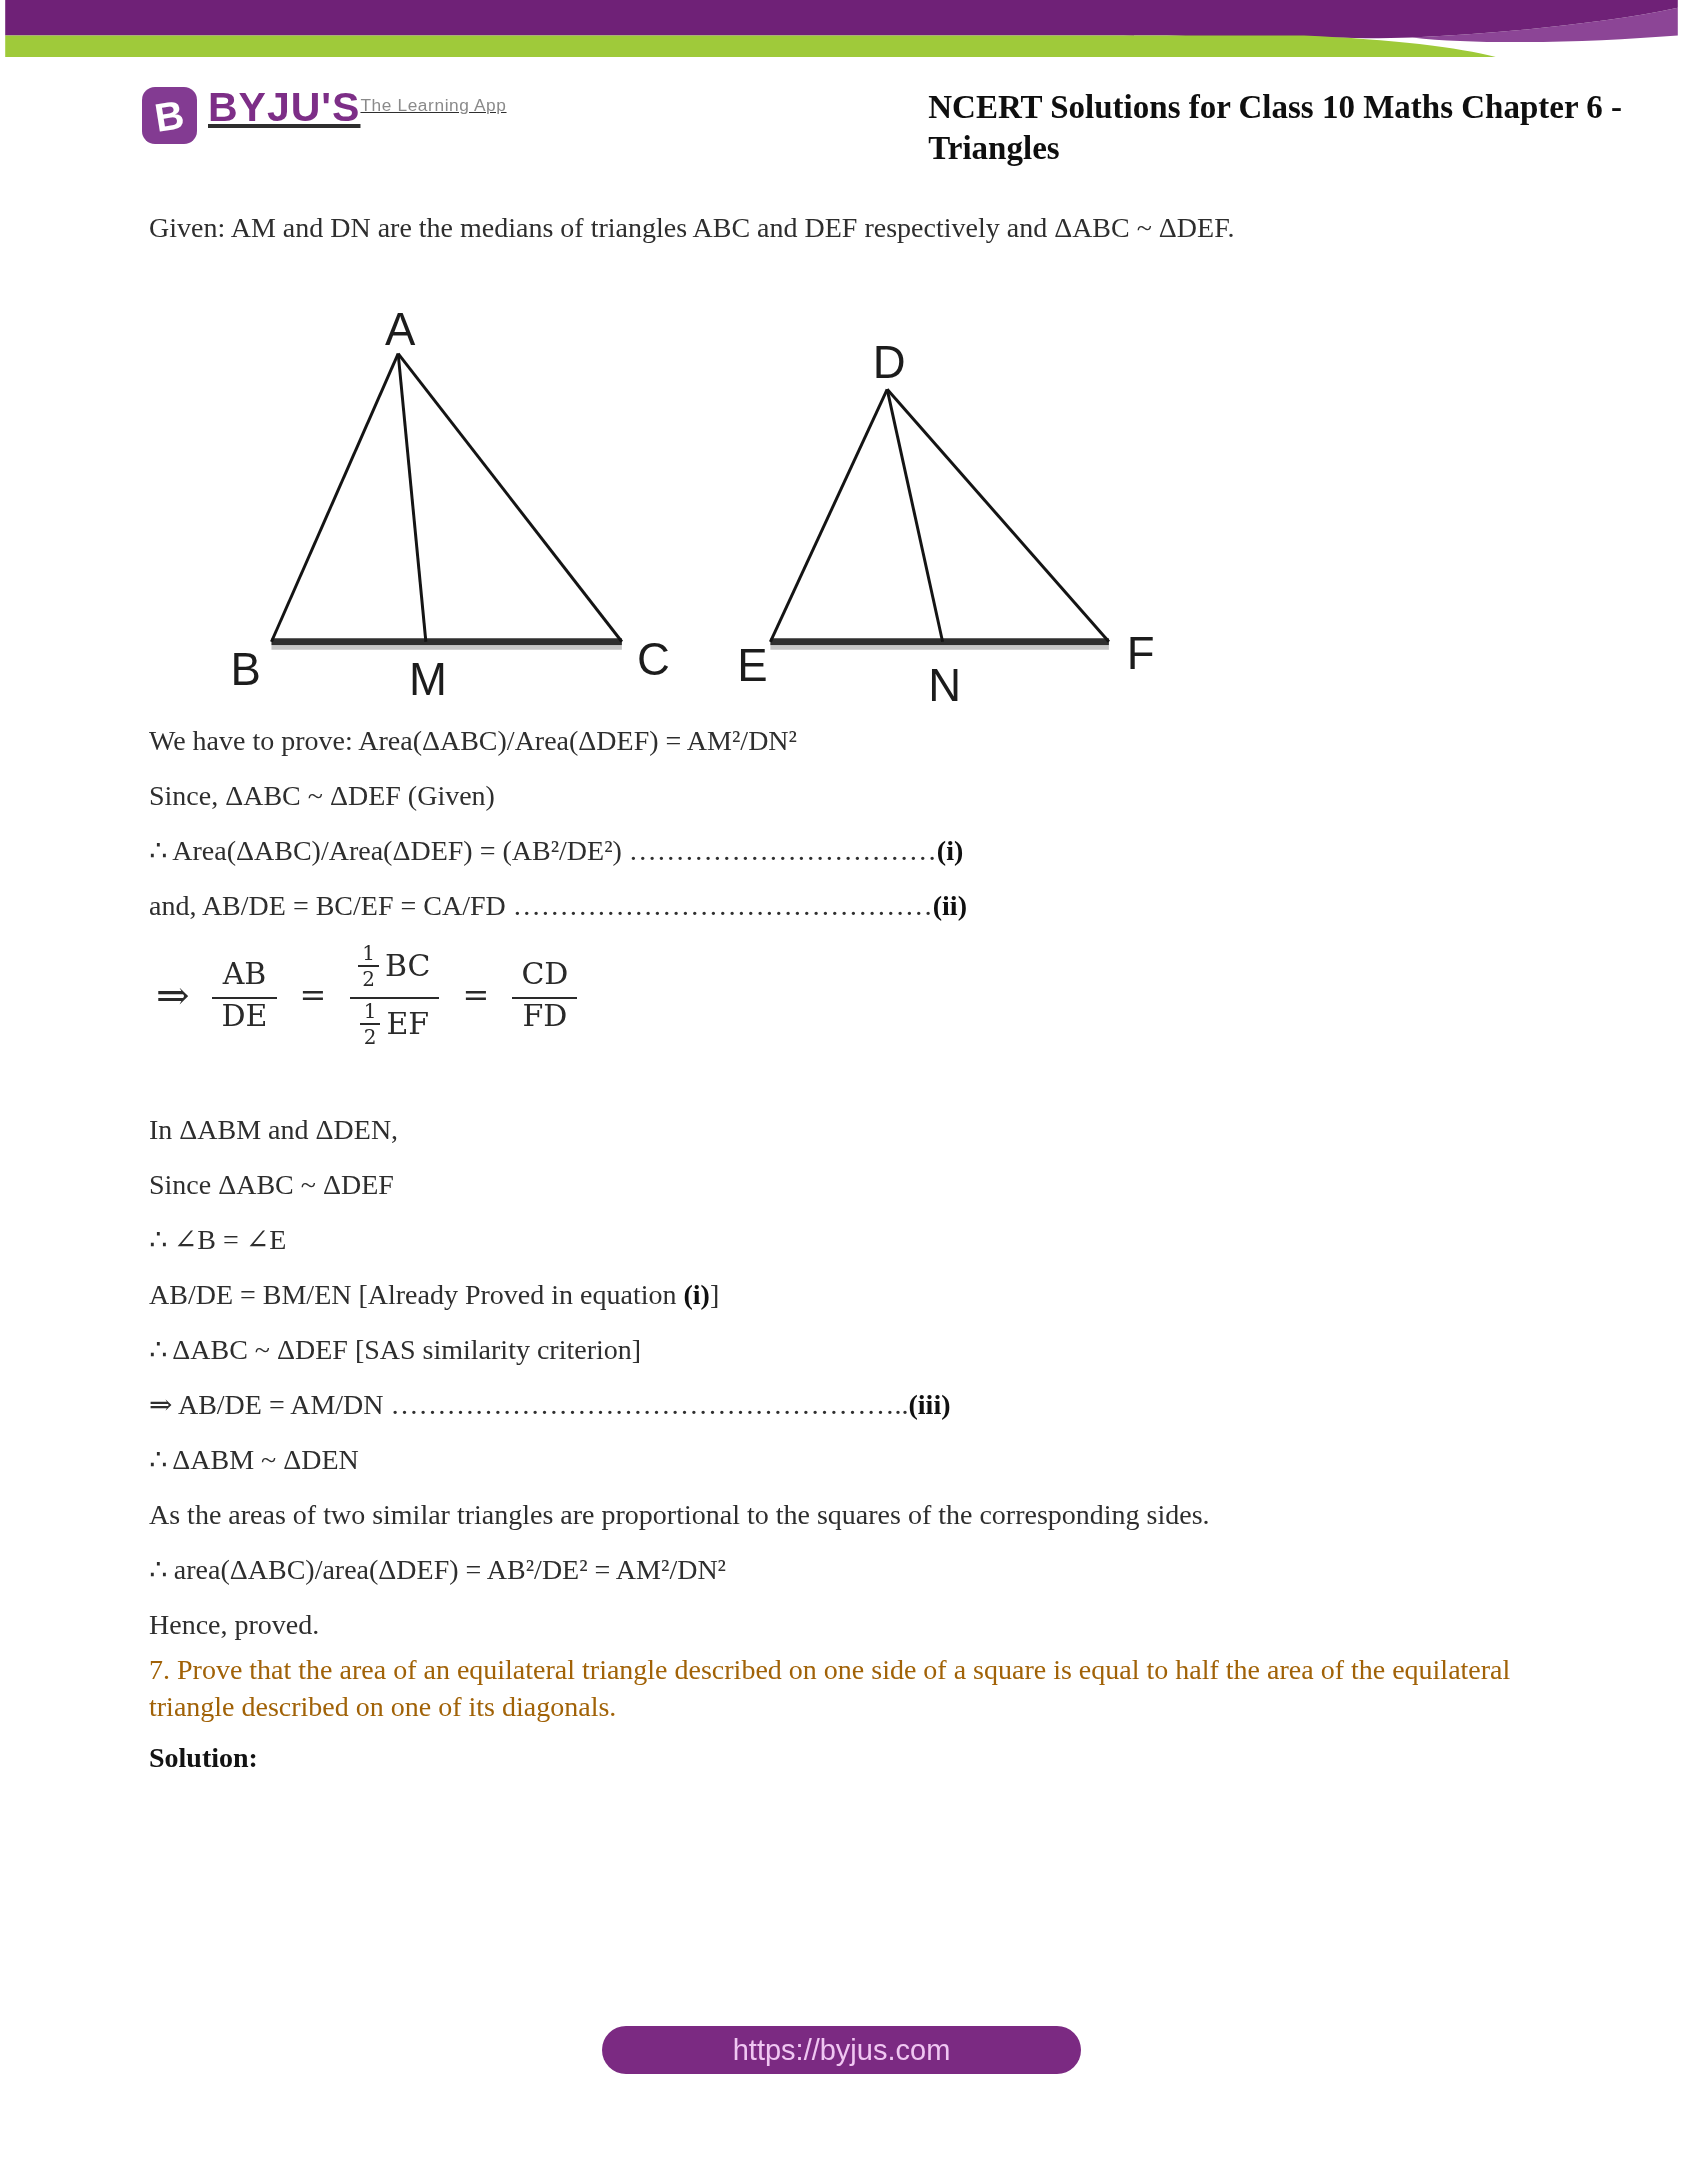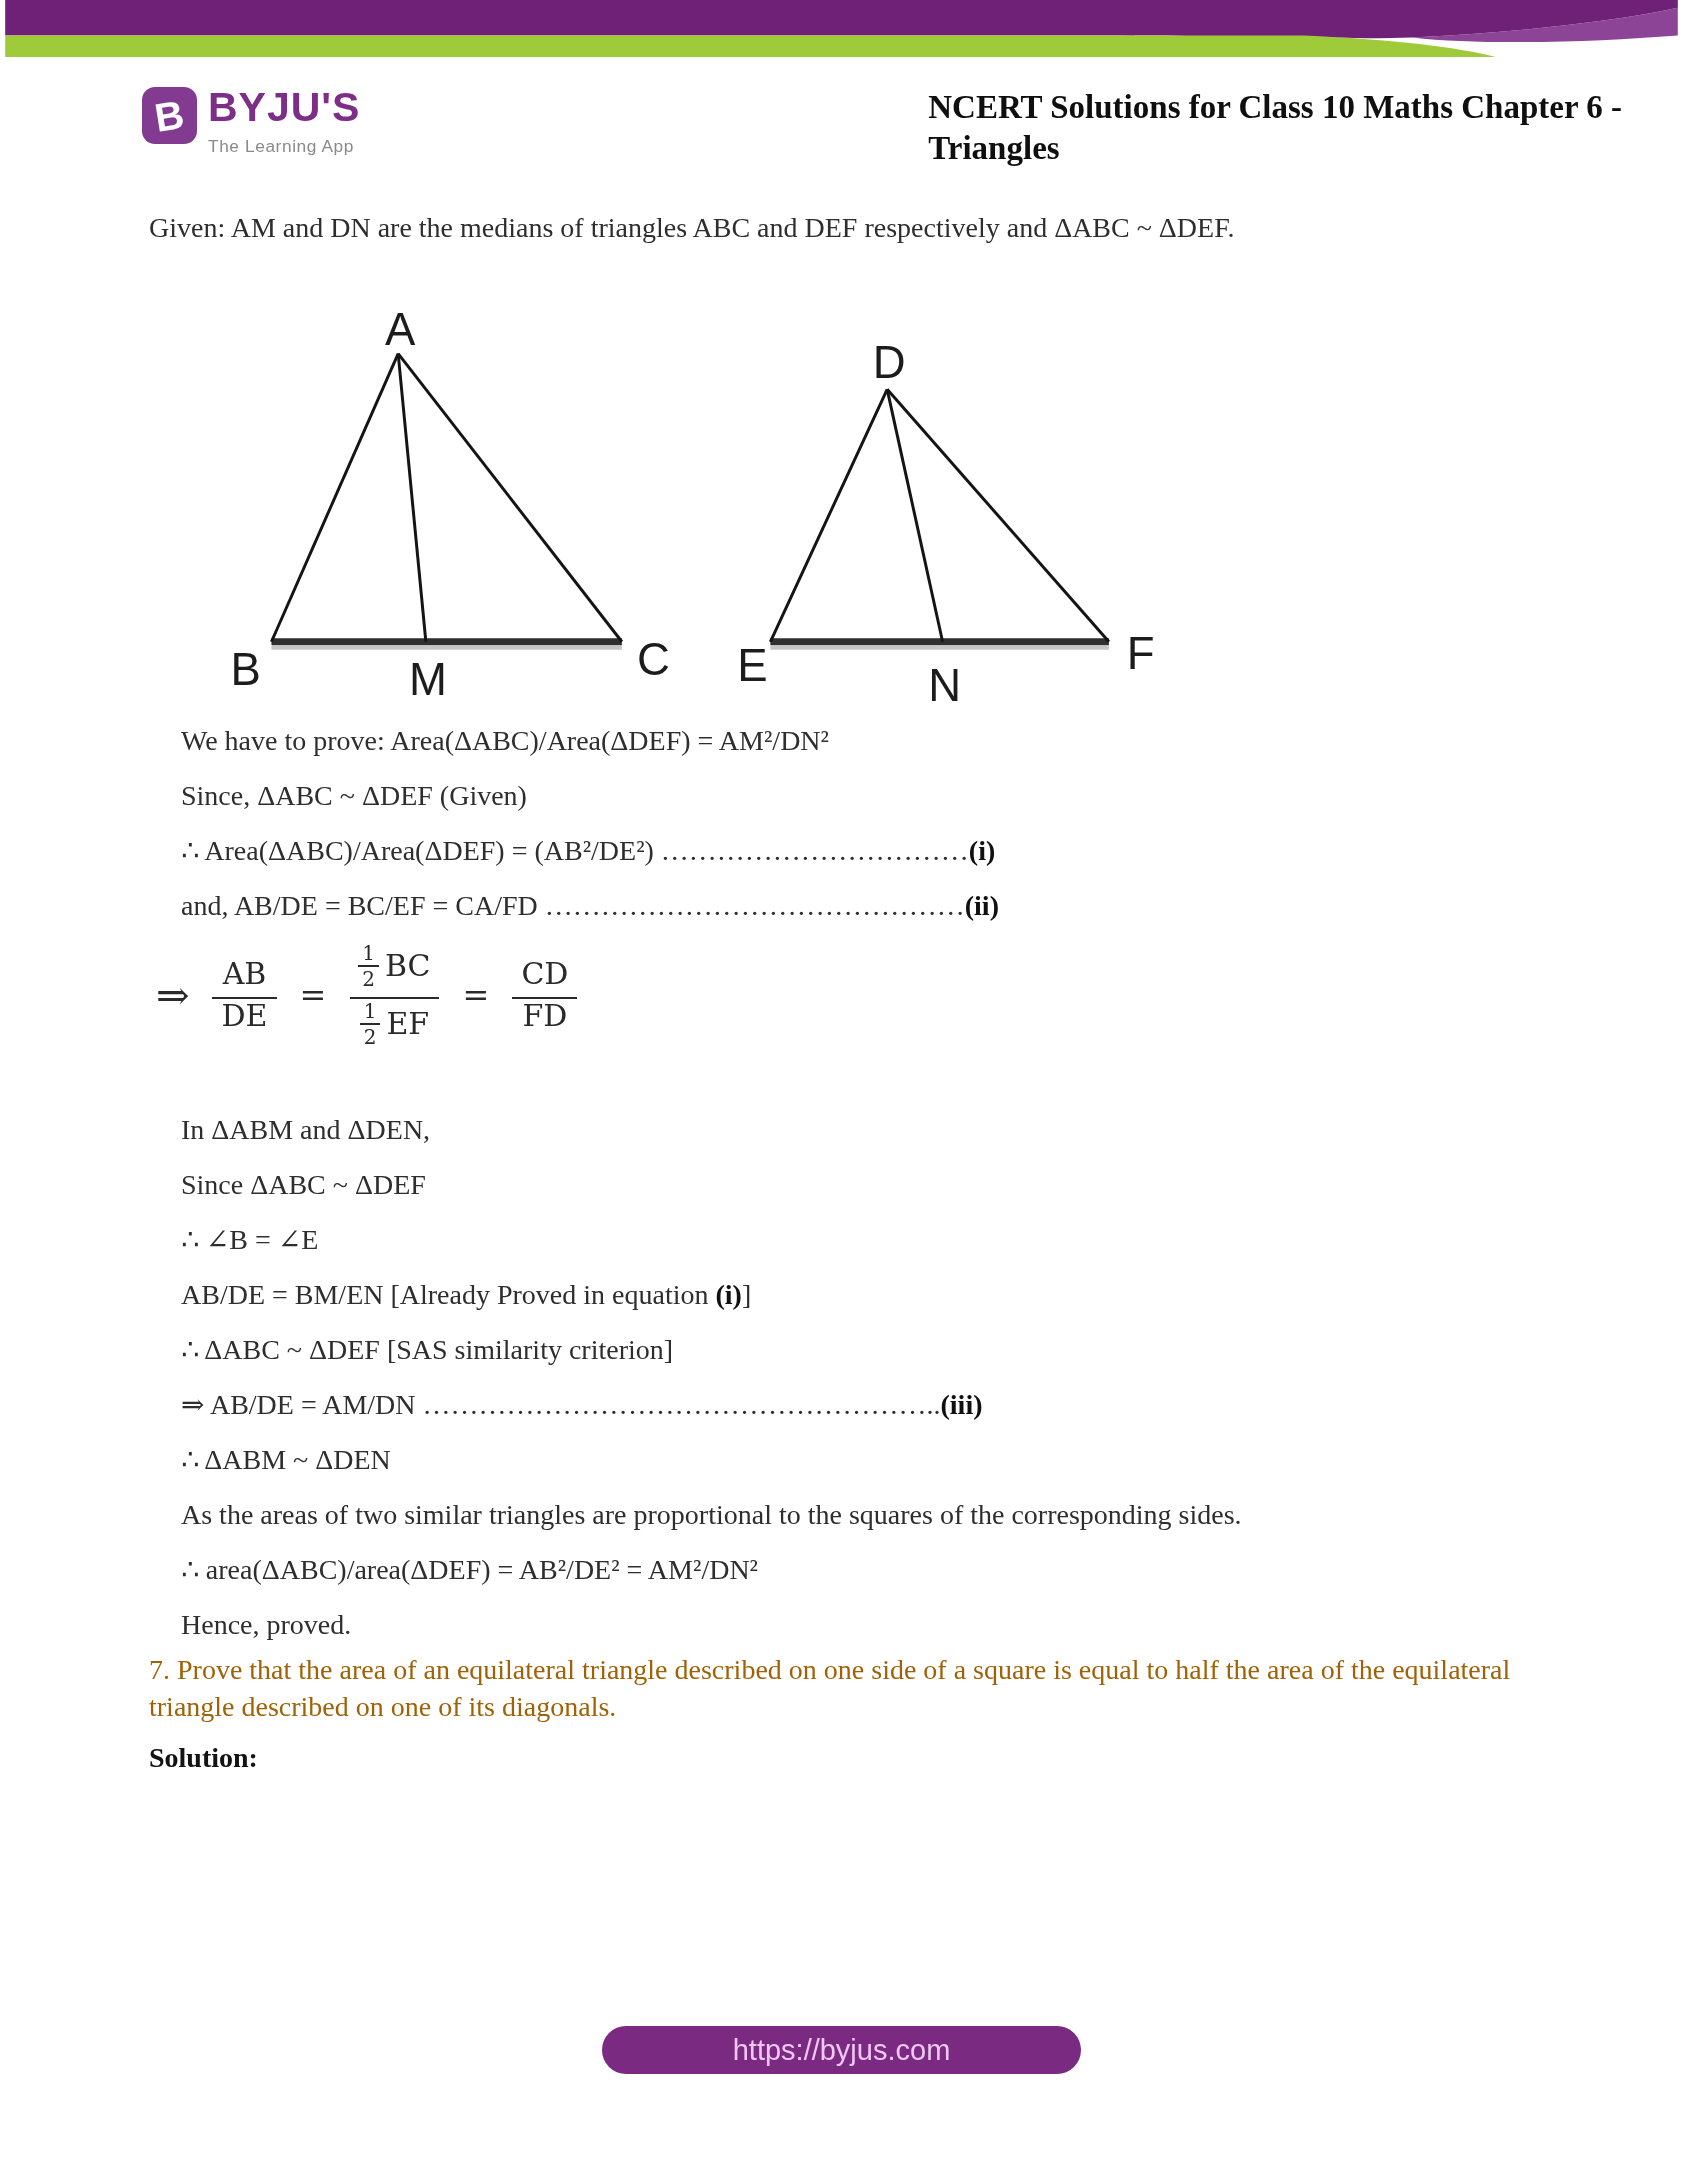--- a/index.html
+++ b/index.html
@@ -7,29 +7,29 @@
     position:relative;width:1683px;height:2178px;margin:0 auto;background:#fff;
     overflow:hidden;font-family:"Liberation Serif","DejaVu Serif","DejaVu Sans",serif;color:#2e2e2e;
     --purple:#6f2177;--purple_light:#8c4596;--green:#9fca3a;--pill:#7b2a82;
     --logo_purple:#833b92;--logo_text:#7d2e87;--tagline_gray:#8a8a8a;--pill_text:#f0c7f2;
   }
   .topbars{position:absolute;top:0;left:0;display:block;}
   .header-row{position:absolute;top:87px;left:142px;right:61px;display:flex;justify-content:space-between;align-items:flex-start;}
   .logo{display:flex;gap:11px;align-items:flex-start;}
   .logo-square{width:55px;height:57px;border-radius:13px;background:var(--logo_purple);display:flex;align-items:center;justify-content:center;}
   .logo-b{color:#ffffff;font-family:"Liberation Sans",sans-serif;font-weight:bold;font-size:40px;transform:rotate(-9deg);line-height:1;}
-  .logo-text{display:flex;flex-direction:column;}
+  .logo-text{display:flex;flex-direction:row;text-decoration:underline;}
   .byjus{font-family:"Liberation Sans",sans-serif;font-weight:bold;font-size:41px;color:var(--logo_text);letter-spacing:1px;line-height:1.0;}
   .tagline{font-family:"Liberation Sans",sans-serif;font-size:17.3px;color:var(--tagline_gray);margin-top:8px;letter-spacing:0.6px;}
   .doc-title{text-align:left;font-weight:bold;font-size:33px;line-height:41px;color:#0f0f0f;}
   .given{position:absolute;top:212px;left:149px;width:1465px;font-size:28px;line-height:32px;}
   .figure{position:absolute;top:307px;left:218px;}
   .figure text{font-family:"Liberation Sans","DejaVu Sans",sans-serif;font-size:46px;fill:#1c1c1c;}
   .sol{position:absolute;left:149px;width:1475px;font-size:28px;}
-  .sol .line{margin-bottom:25px;line-height:30px;white-space:pre-wrap;margin-left:32px;}
+  .sol .line{margin-bottom:25px;line-height:30px;white-space:pre-wrap;}
   .sol .line b{color:#101010;}
   #sol-a{top:726px;}
   #sol-b{top:1115px;}
   .equation{position:absolute;top:943px;left:156px;display:flex;align-items:center;gap:22px;
             font-family:"DejaVu Serif","DejaVu Sans Mono",serif;color:#2a2a2a;font-size:30px;}
   .eq-arrow{font-size:40px;line-height:1;}
   .eqsign{font-size:32px;line-height:1;}
   .frac{display:inline-flex;flex-direction:column;align-items:center;}
   .frac .fn{padding:0 10px 8px;display:flex;align-items:center;gap:6px;line-height:1;}
   .frac .fd{border-top:2.4px solid #2a2a2a;padding:2px 10px 0;display:flex;align-items:center;gap:6px;line-height:1;}

